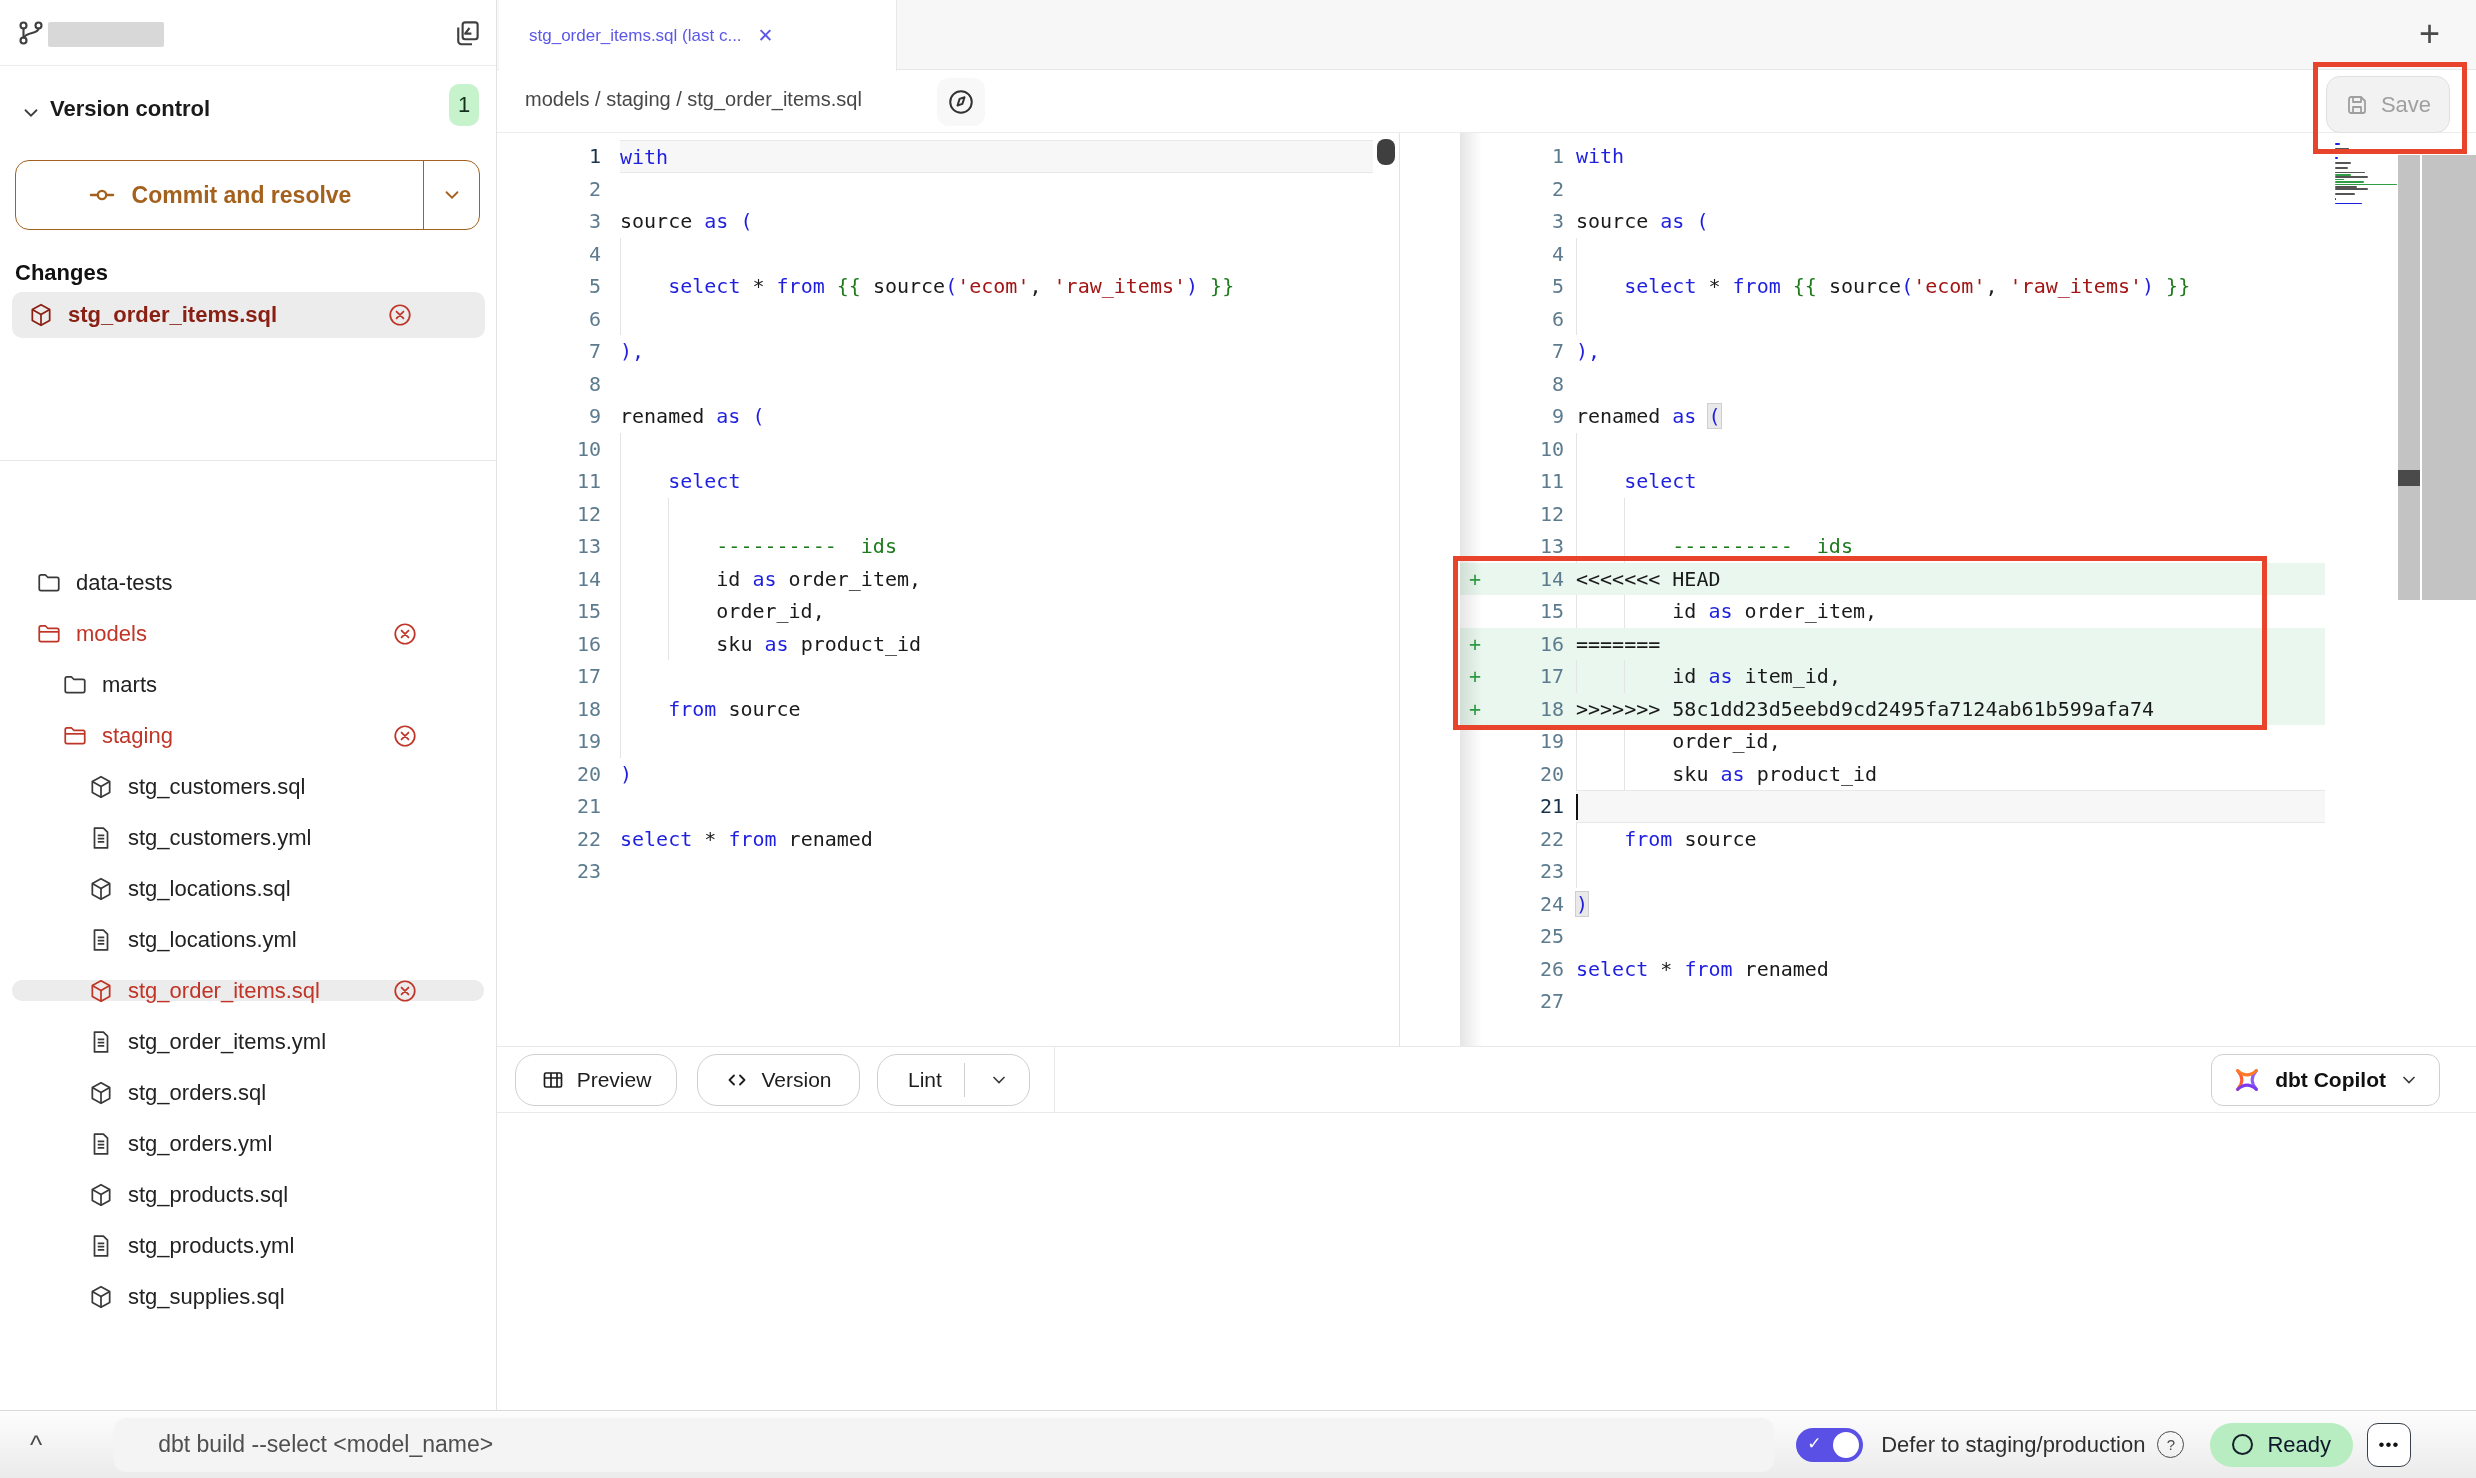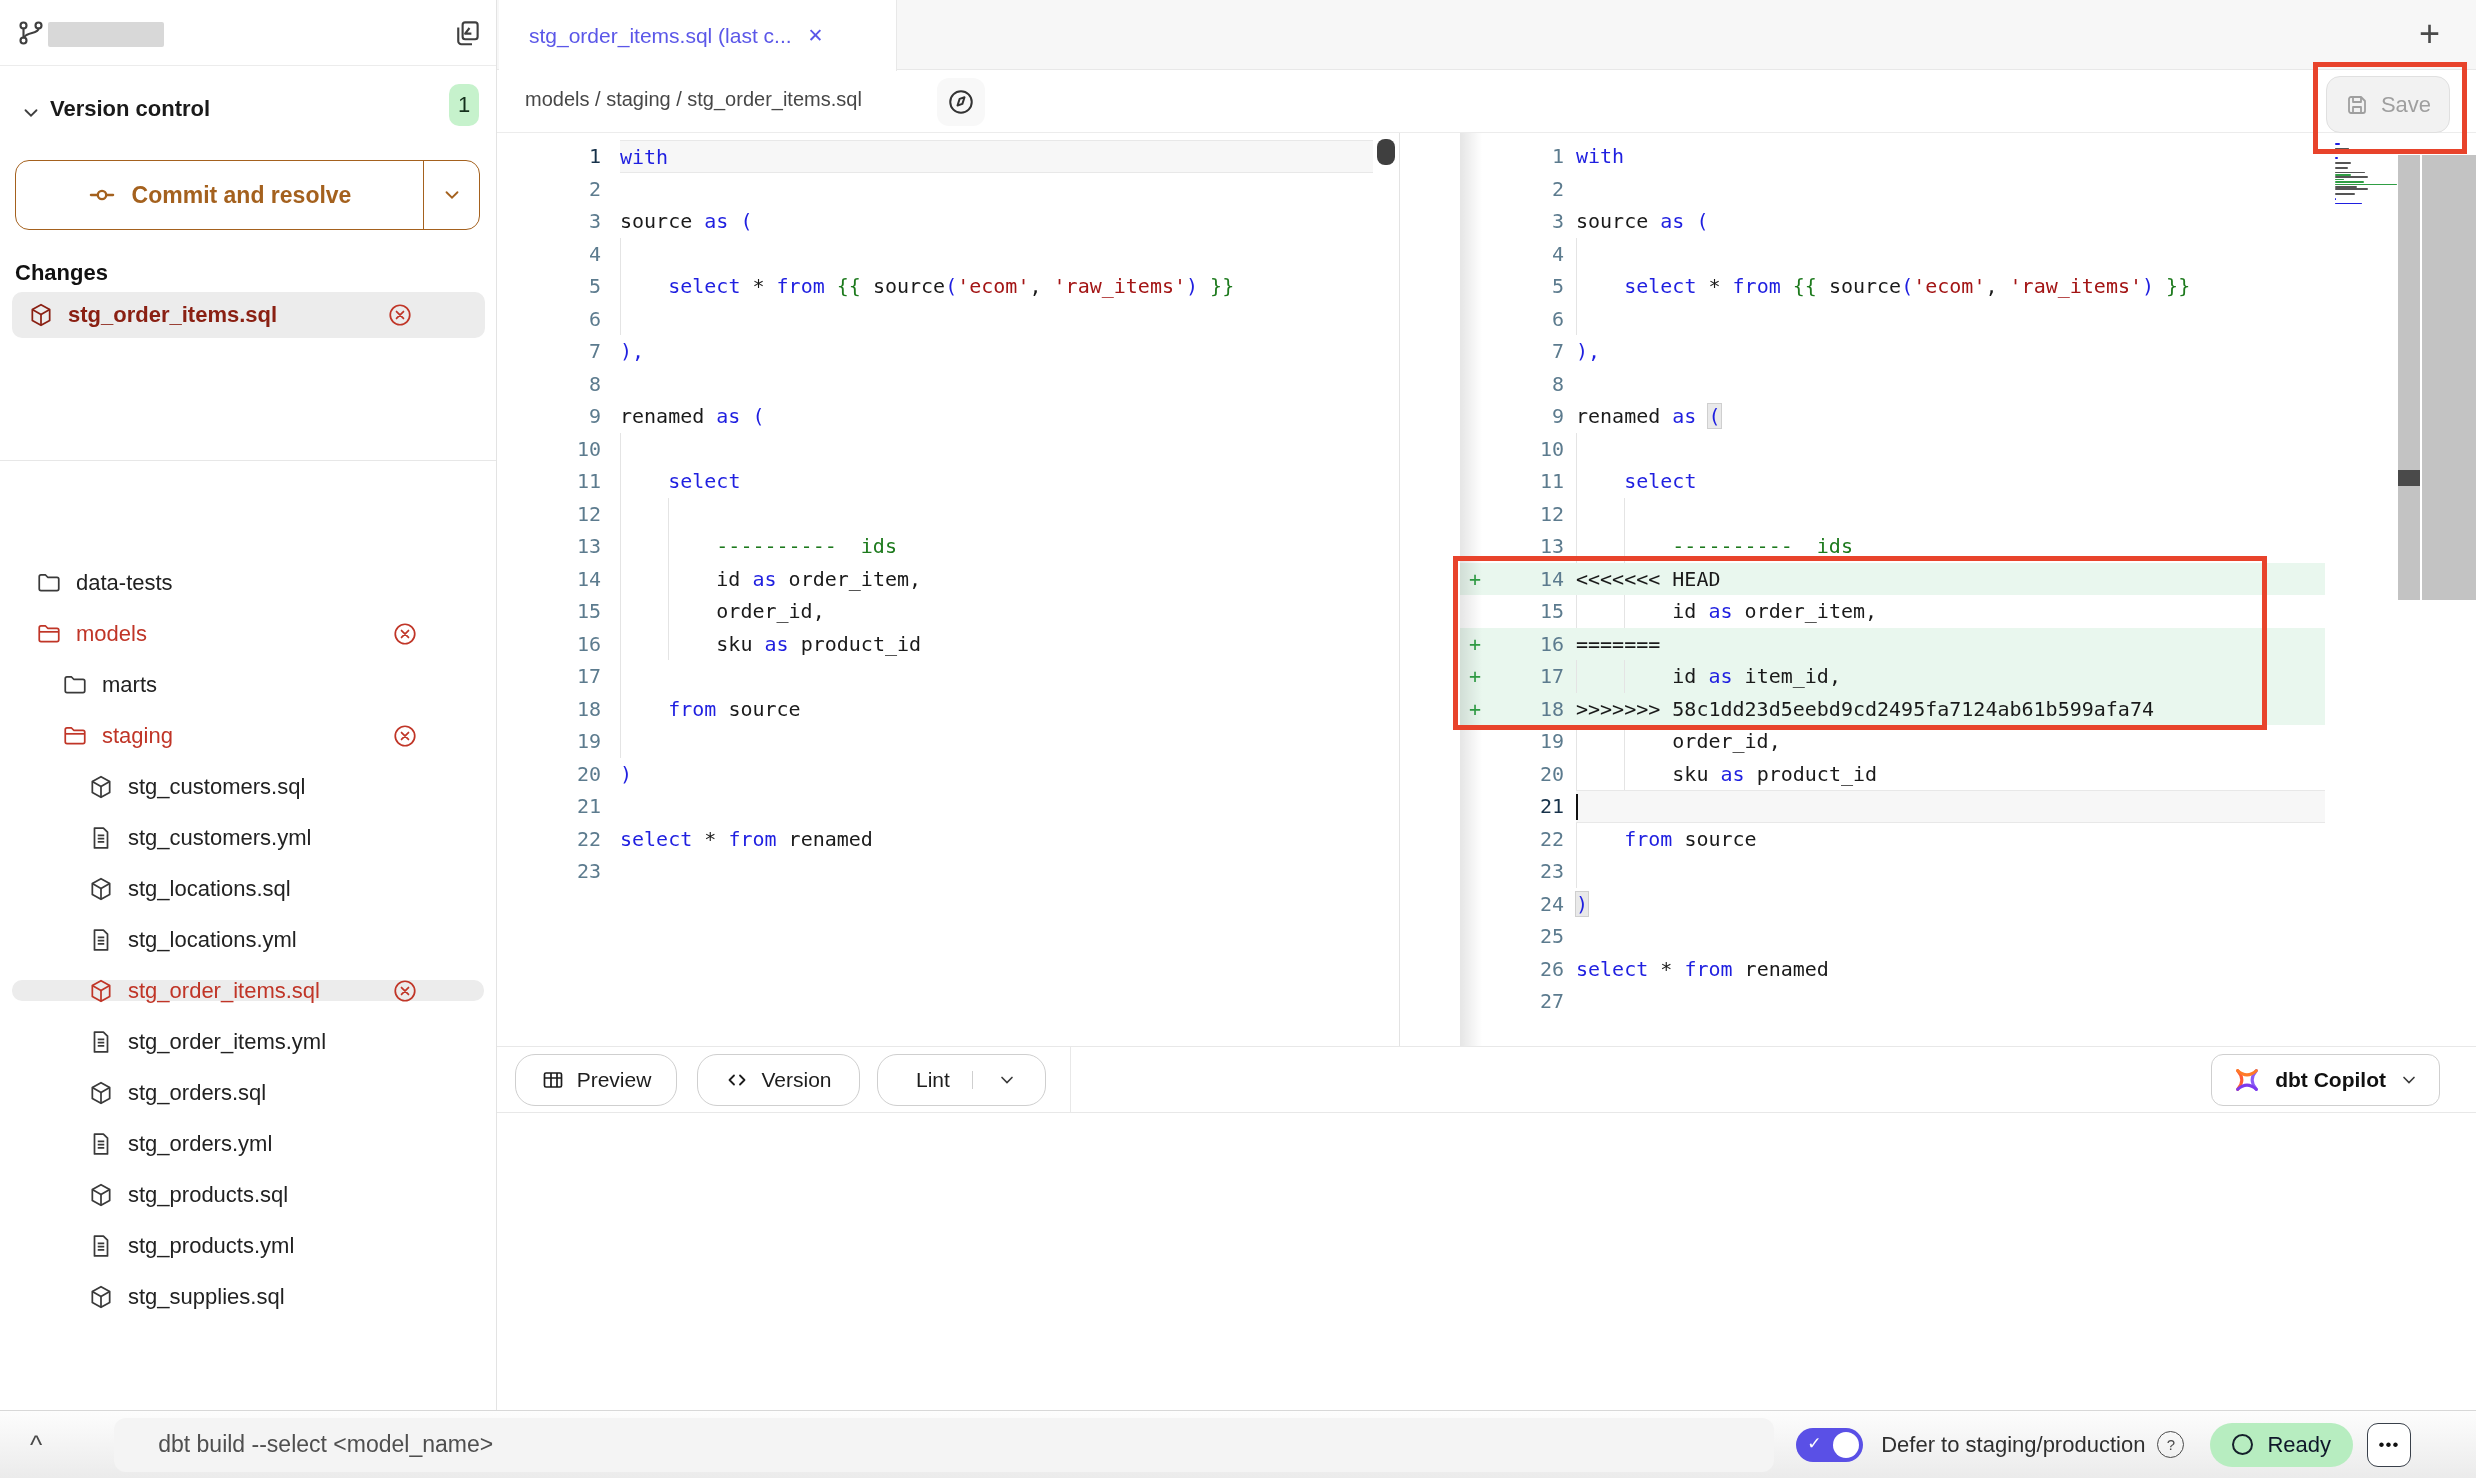--- a/index.html
+++ b/index.html
@@ -40,21 +40,21 @@
   .fe-row .f-icon { display:flex; }
   .fe-row .f-label { margin-left:14px; }
   .fe-row.red .f-label { color:var(--git-red,#c03527); font-weight:400; }
   .fe-row .f-x { position:absolute; left:392px; display:flex; cursor:pointer; }
 
   
   .main { position:absolute; left:497px; top:0; width:1979px; height:1410px; }
   .tabbar { position:relative; height:70px; background:#f7f7f7; border-bottom:1px solid #e8e8e8; }
   .tab { position:absolute; left:2px; top:0; width:398px; height:71px; background:#fff; border-right:1px solid #e8e8e8;
          display:flex; align-items:center; padding:0 24px 0 30px; gap:16px; cursor:pointer; z-index:2; }
-  .tab-label { font-size:21px; color:var(--accent-purple,#5b57e8); white-space:nowrap; overflow:hidden; }
+  .tab-label { font-size:17px; color:var(--accent-purple,#5b57e8); white-space:nowrap; overflow:hidden; }
   .tab-close { font-size:19px; color:var(--accent-purple,#5b57e8); cursor:pointer; }
   .tab-plus { position:absolute; left:1922px; top:16px; font-size:36px; font-weight:300; color:#4a4a4a; cursor:pointer; line-height:36px; }
 
   .crumb-row { position:relative; height:63px; background:#fff; border-bottom:1px solid #ececec; }
   .crumb { position:absolute; left:28px; top:18px; font-size:20px; color:#474747; }
   .lineage { position:absolute; left:440px; top:8px; width:48px; height:48px; background:#f8f8f8; border-radius:12px;
              display:flex; align-items:center; justify-content:center; cursor:pointer; }
 
   
   .editor-wrap { position:relative; height:913px; background:#fff; overflow:hidden; }
@@ -95,21 +95,21 @@
   .save-btn { position:absolute; left:1829px; top:76px; width:124px; height:57px; background:#f2f2f2; border:1.5px solid #e0e0e0;
               border-radius:14px; display:flex; align-items:center; justify-content:center; gap:12px; z-index:7;
               font-size:22px; color:#9f9f9f; cursor:default; }
 
   
   .ed-toolbar { position:relative; height:67px; border-top:1px solid #e8e8e8; border-bottom:1px solid #e8e8e8; display:flex; align-items:center; background:#fff; }
   .tb-btn { height:52px; border:1.3px solid #cfcfcf; border-radius:20px; background:#fff; display:flex; align-items:center;
             justify-content:center; gap:12px; font-size:21px; color:#1d1d1d; cursor:pointer; }
   .btn-preview { width:162px; margin-left:18px; }
   .btn-compile { width:163px; margin-left:20px; }
-  .btn-lint { margin-left:17px; padding:16px; overflow:hidden; }
+  .btn-lint { margin-left:17px; padding:8px; overflow:hidden; }
   .lint-main { padding:0 22px; height:100%; display:flex; align-items:center; border-right:1px solid #cfcfcf; }
   .lint-caret { width:44px; height:100%; display:flex; align-items:center; justify-content:center; }
   .tb-divider { width:1px; height:67px; background:#e8e8e8; margin-left:24px; }
   .panel-tabs { display:flex; height:100%; margin-left:30px; }
   .copilot-btn { margin-left:auto; margin-right:36px; height:52px; border:1.3px solid #cfcfcf; border-radius:12px; background:#fff;
                  display:flex; align-items:center; gap:13px; padding:0 20px; font-size:21px; font-weight:600; color:#111; cursor:pointer; }
 
   
   .results { position:relative; height:296px; background:#fff; display:flex; flex-direction:column; align-items:center; }
   .empty-icon { margin-top:56px; }

